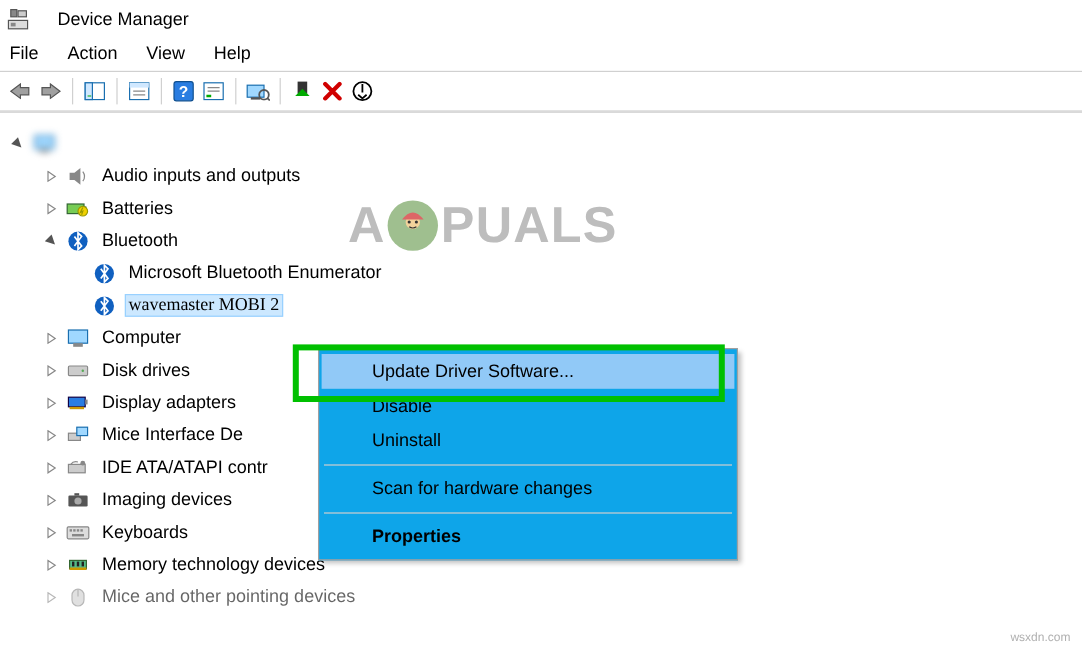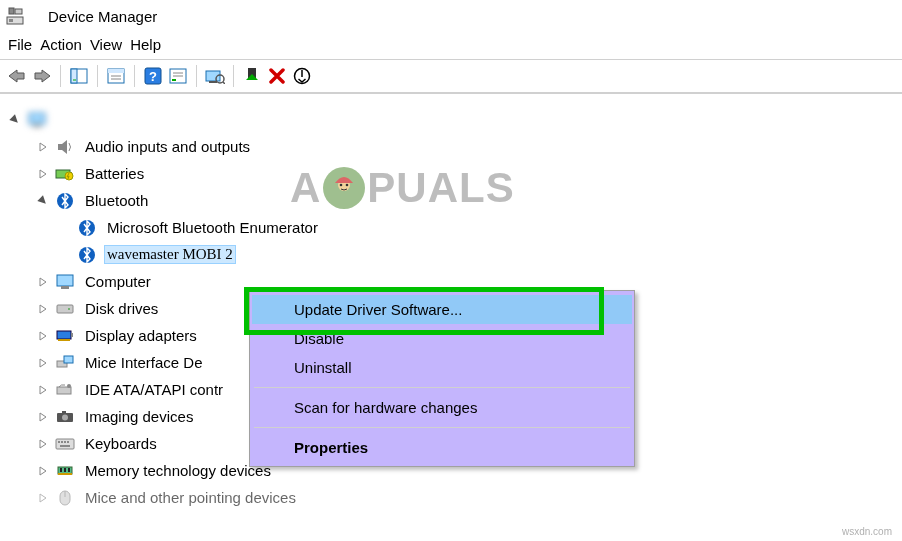--- a/index.html
+++ b/index.html
@@ -4,21 +4,21 @@
   <style>
     * { box-sizing: border-box; margin: 0; padding: 0; font-family: "Segoe UI", Tahoma, sans-serif; }
     body { width: 902px; height: 541px; background: #fff; overflow: hidden; position: relative; font-size: 15px; }
 
     
     .title-bar { display: flex; align-items: center; height: 32px; padding: 4px 6px; gap: 24px; }
     .title-icon { width: 18px; height: 18px; display: inline-flex; align-items: center; justify-content: center; }
     .title-text { font-size: 15px; }
 
     
-    .menu-bar { display: flex; gap: 8px; padding: 4px 8px 6px 8px; }
+    .menu-bar { display: flex; gap: 24px; padding: 4px 8px 6px 8px; }
     .menu-item { font-size: 15px; cursor: default; }
 
     
     .toolbar { display: flex; align-items: center; gap: 3px; border-top: 1px solid #d0d0d0; border-bottom: 1px solid #d0d0d0; padding: 4px 6px; height: 34px; }
     .toolbar-sep { width: 1px; height: 22px; background: #d0d0d0; margin: 0 4px; }
     .tb-btn { width: 22px; height: 22px; display: inline-flex; align-items: center; justify-content: center; cursor: default; }
 
     
     .tree-pane { border-top: 1px solid #d0d0d0; padding: 12px 4px 0 4px; height: calc(541px - 32px - 28px - 34px); overflow: hidden; position: relative; }
     .tree-row { display: flex; align-items: center; height: 27px; white-space: nowrap; }
@@ -31,21 +31,21 @@
     .tree-row.root .label { filter: blur(3px); color: #888; }
     .tree-row.root .icon { filter: blur(3px); }
 
     
     .wm { position: absolute; left: 290px; top: 70px; font-size: 42px; font-weight: 600; letter-spacing: 1px; color: #bdbdbd; display: flex; align-items: center; pointer-events: none; z-index: 0; }
     .wm .cap { width: 42px; height: 42px; border-radius: 50%; background: #9fbf8f; display: inline-flex; align-items: center; justify-content: center; margin: 0 2px; }
 
     .attr { position: absolute; right: 10px; bottom: 4px; font-size: 10px; color: #b0b0b0; }
 
     
-    .context-menu { position: absolute; left: 249px; top: 290px; width: 386px; background: #c4b5fd; border: 1px solid #a0a0a0; box-shadow: 3px 3px 4px rgba(0,0,0,.25); z-index: 50; padding: 4px 2px; }
+    .context-menu { position: absolute; left: 265px; top: 290px; width: 350px; background: #0ea5e9; border: 1px solid #a0a0a0; box-shadow: 3px 3px 4px rgba(0,0,0,.25); z-index: 50; padding: 4px 2px; }
     .cm-item { padding: 6px 28px 6px 42px; font-size: 15px; cursor: default; }
     .cm-item.hl { background: #91c9f7; }
     .cm-item.bold { font-weight: 700; }
     .cm-sep { height: 1px; background: #d0d0d0; margin: 5px 2px; }
 
     
     .hl-box { position: absolute; left: 244px; top: 287px; width: 360px; height: 48px; border: 5px solid #00c000; z-index: 60; pointer-events: none; }
   </style>
 </head>
 <body>

